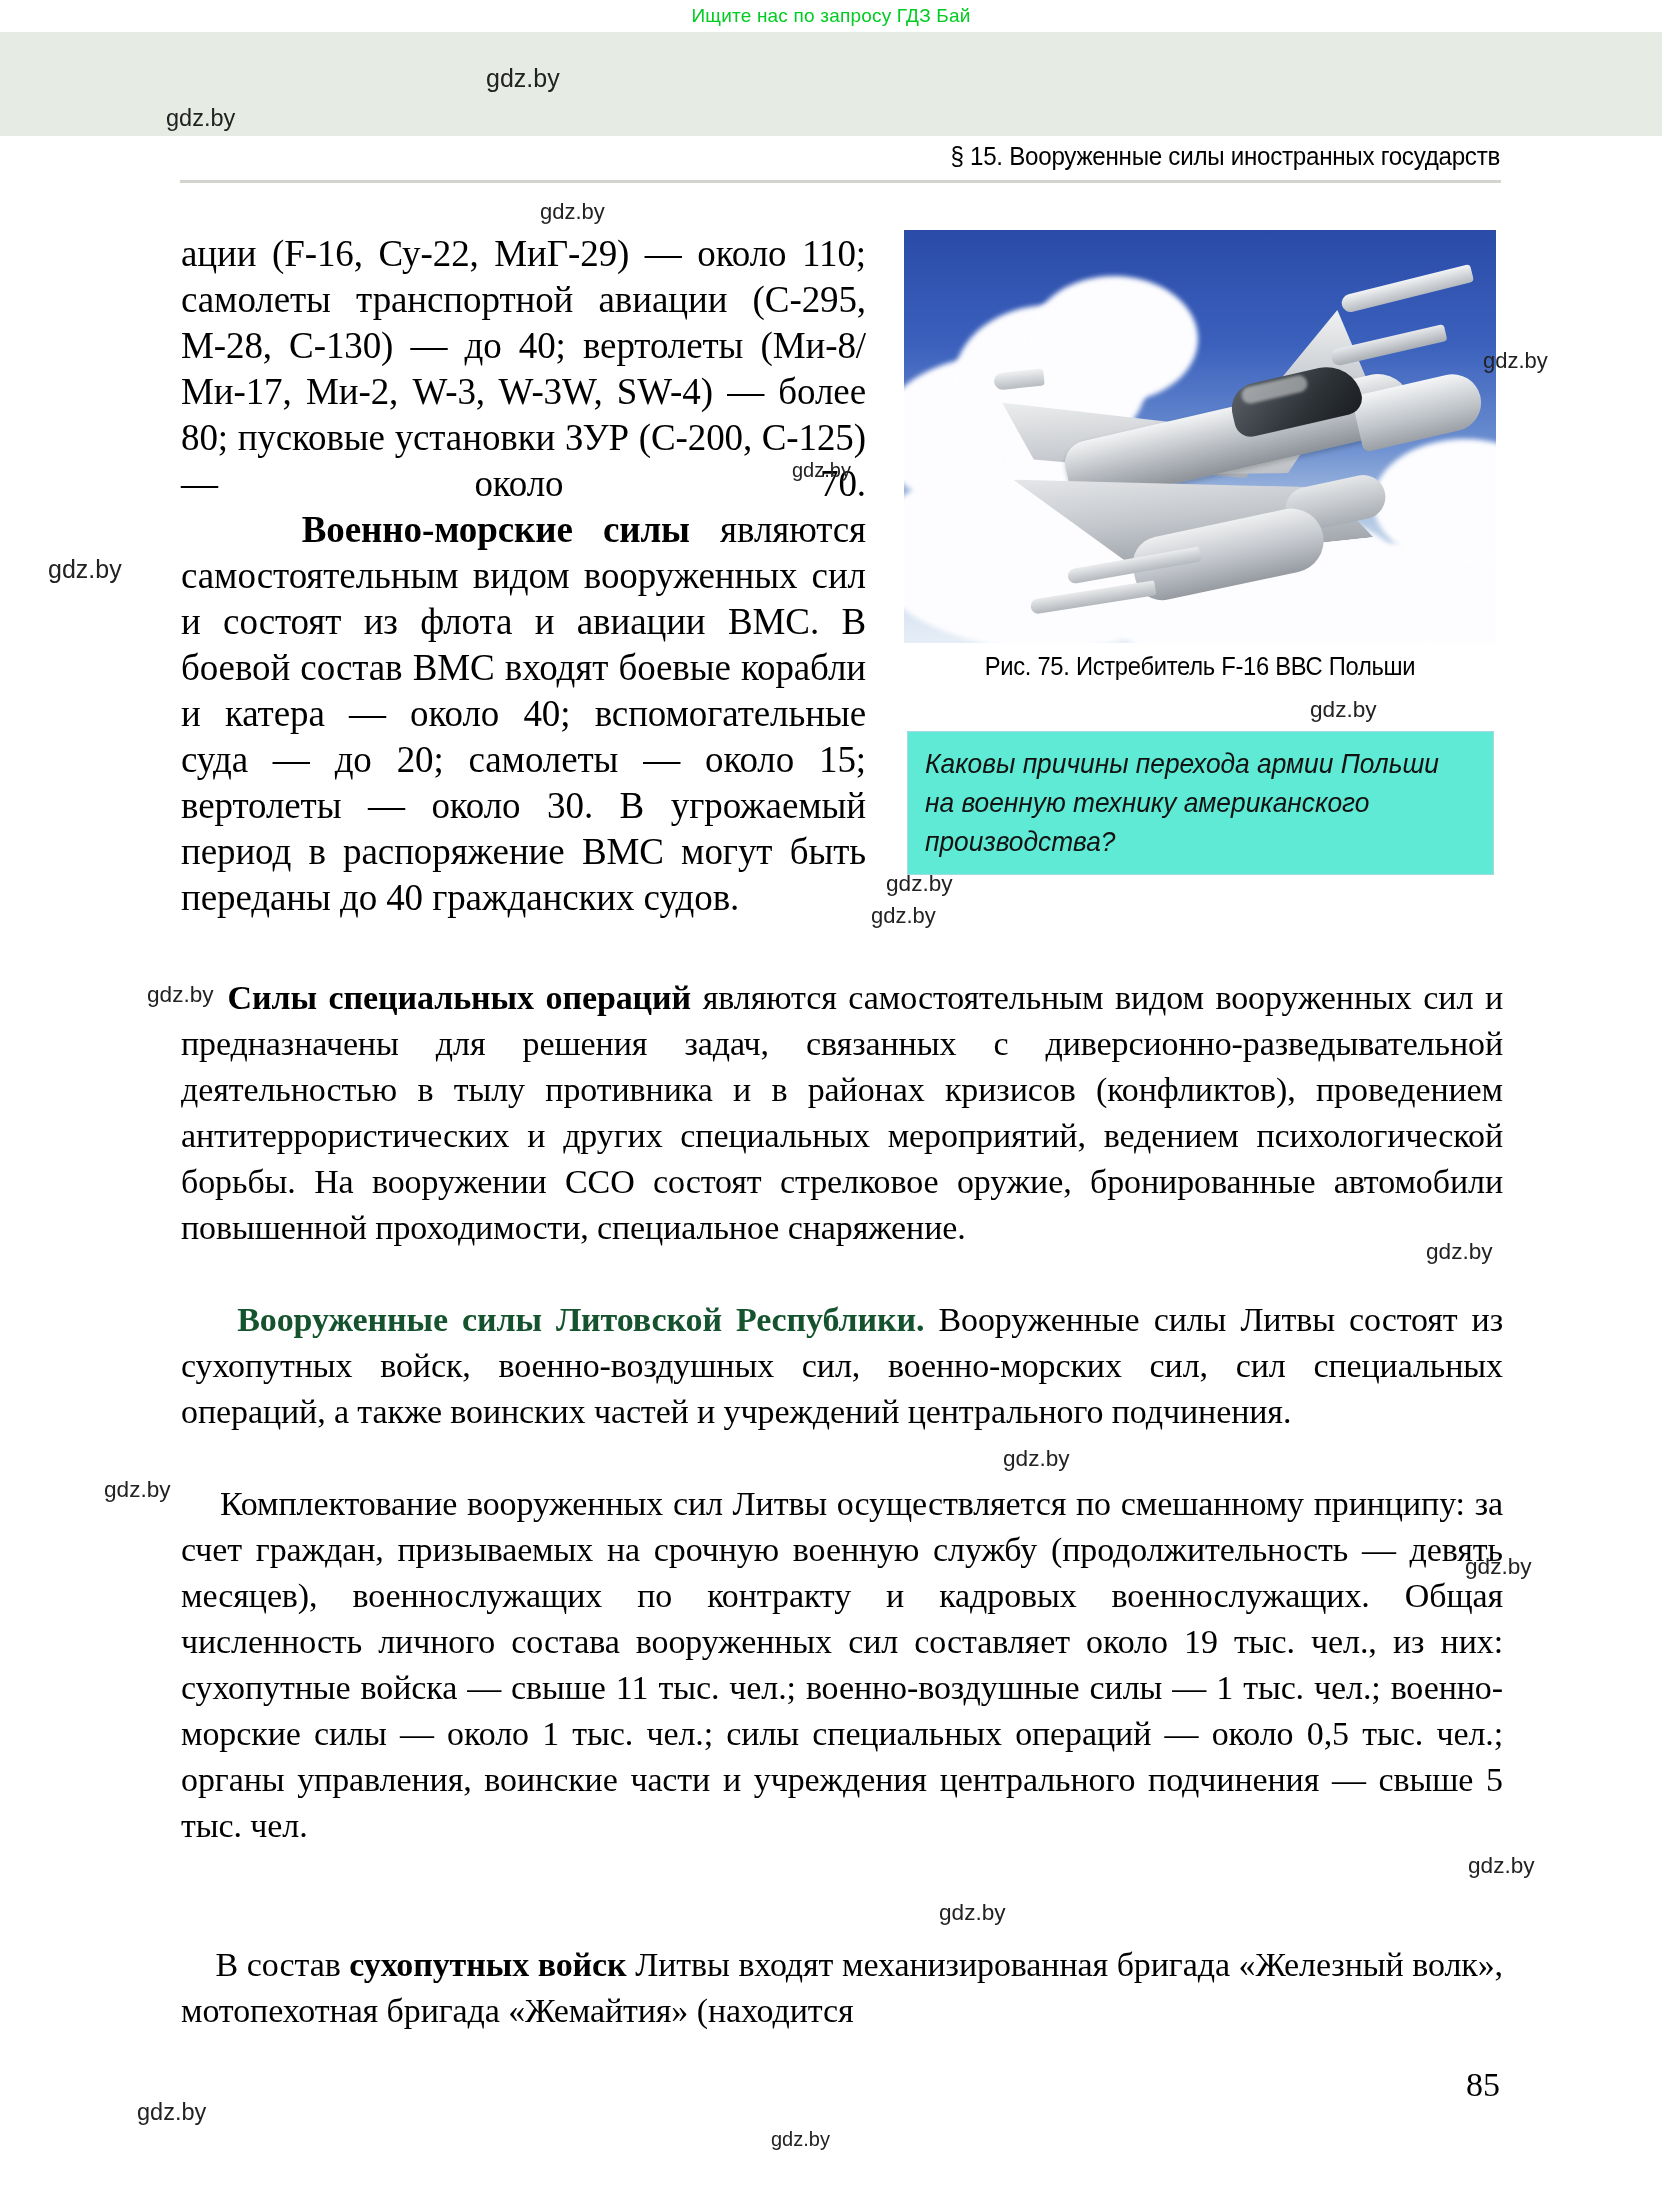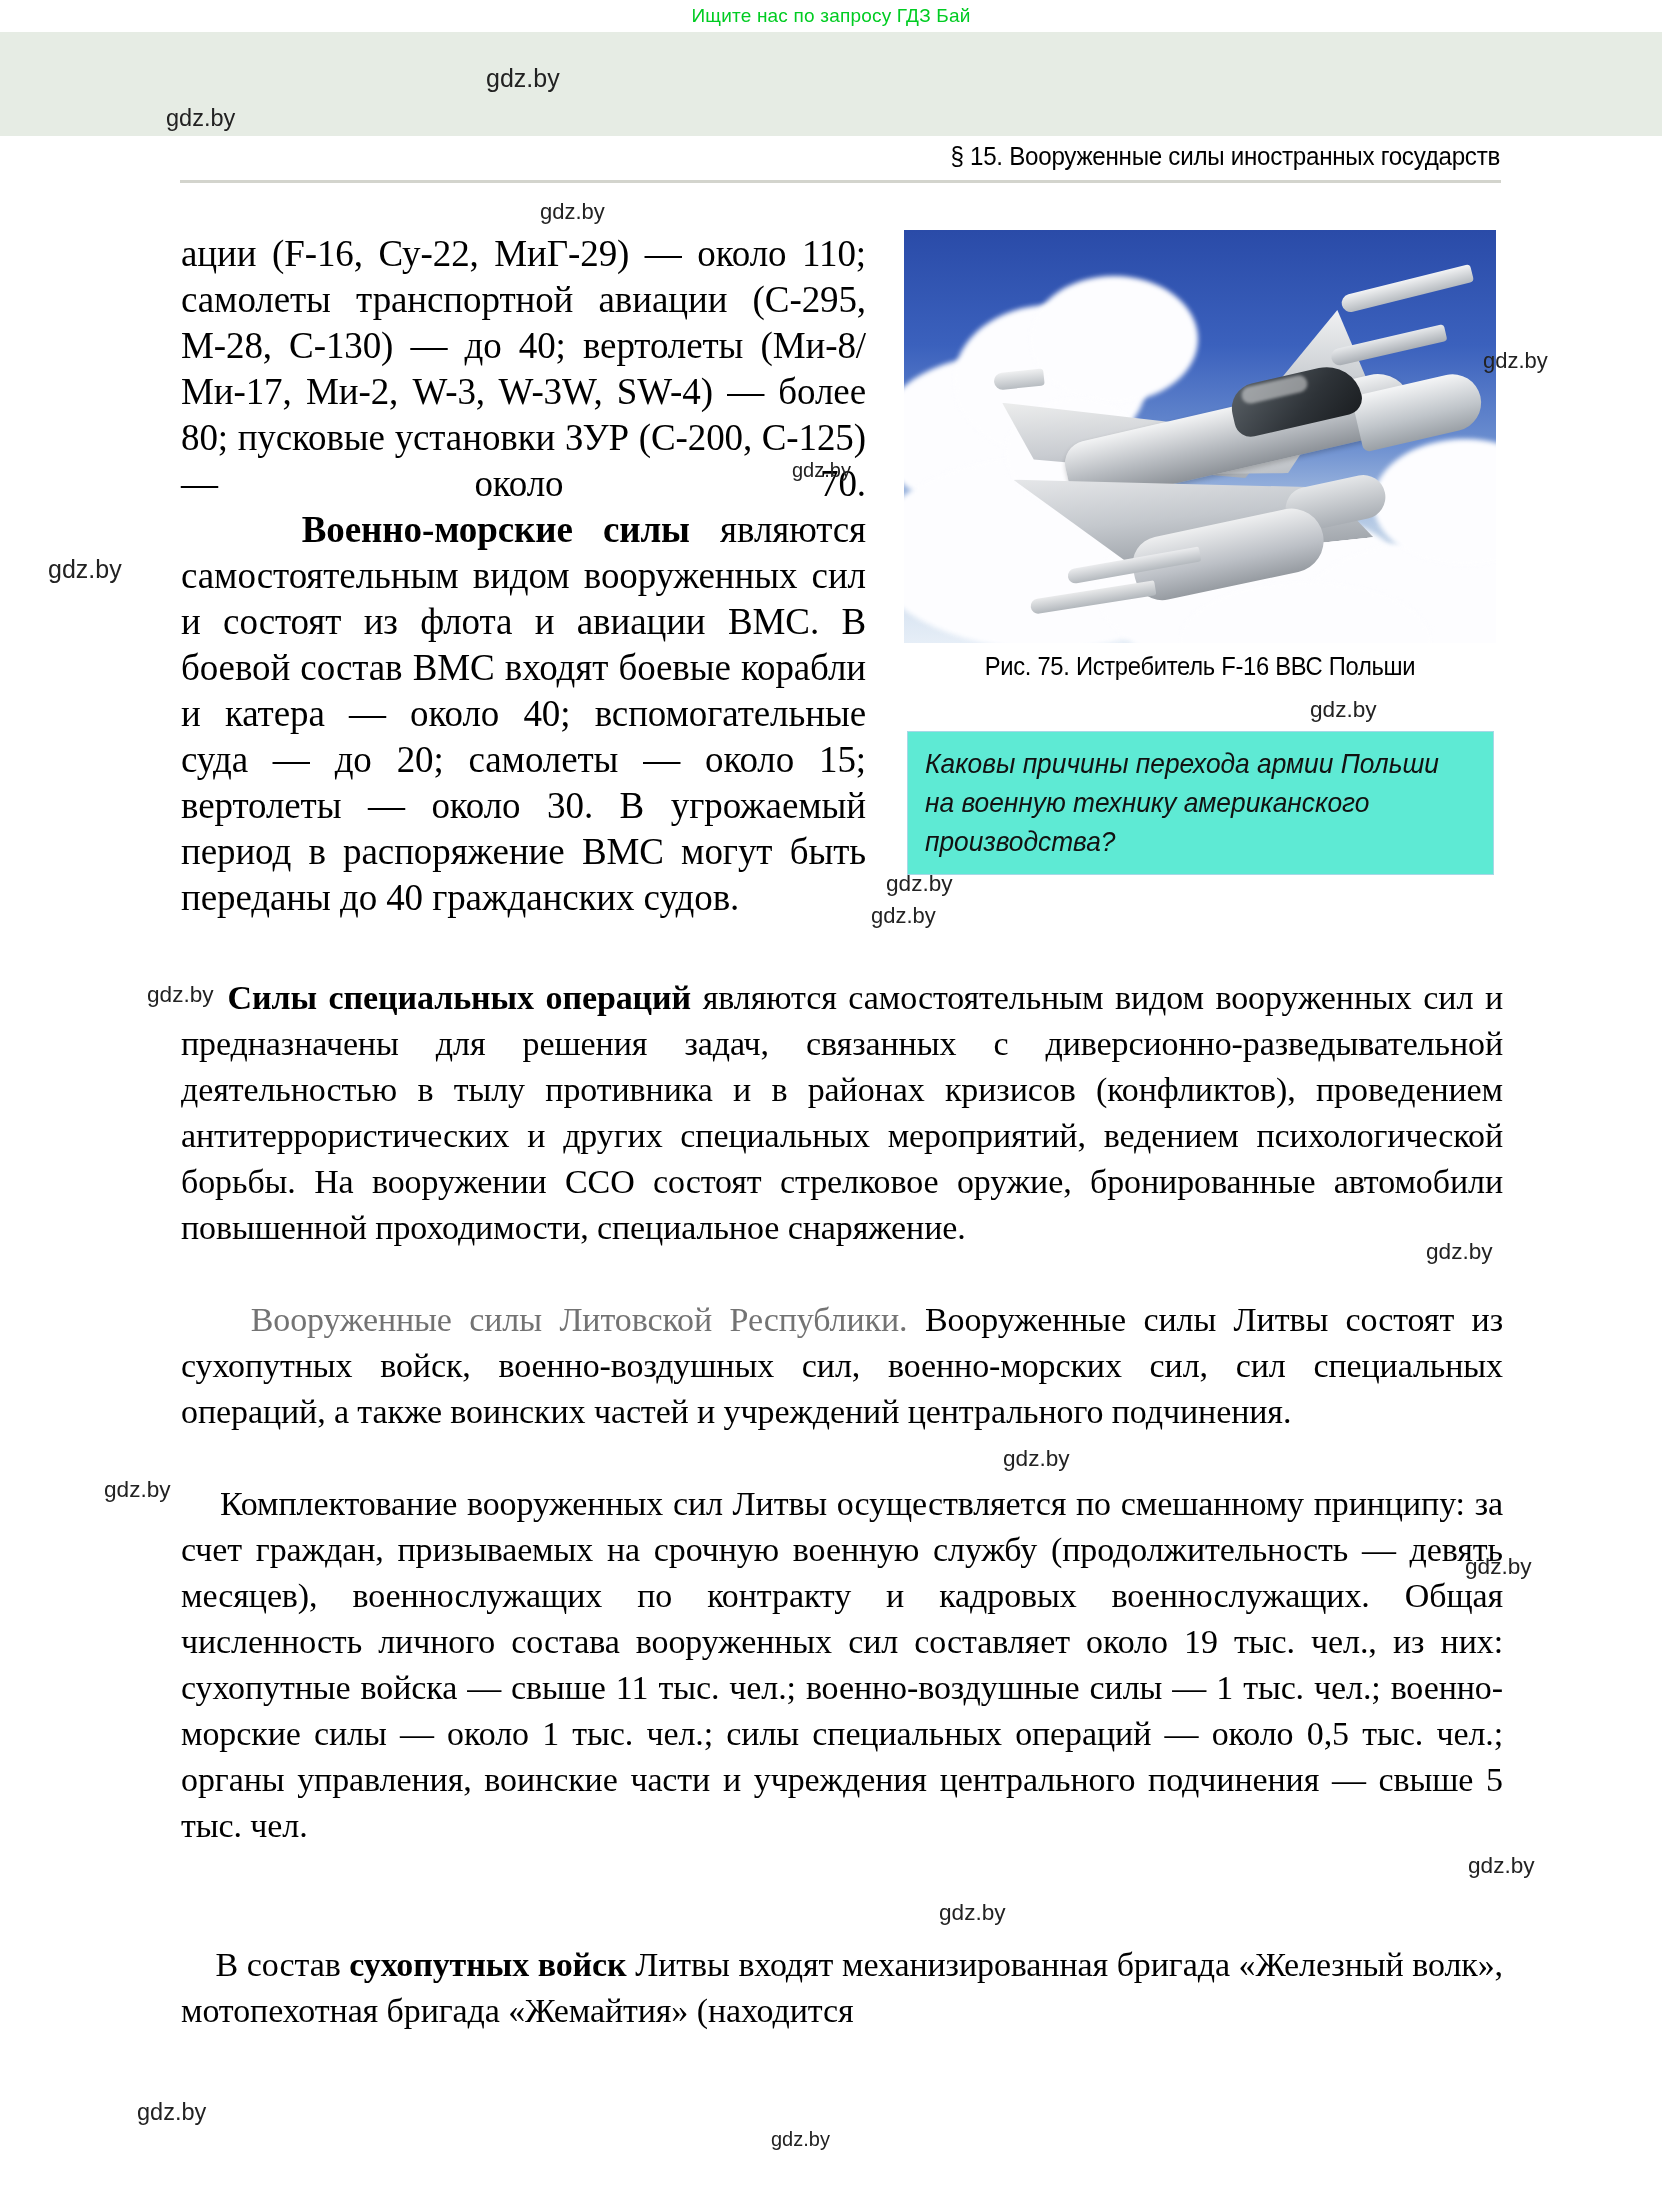--- a/index.html
+++ b/index.html
@@ -98,21 +98,21 @@
     font-size: 34px;
     line-height: 46px;
     text-align: justify;
     text-align-last: justify;
     color: #000000;
     letter-spacing: -0.1px;
   }
   .full-para.open { text-align-last: left; }
 
   b.run-in { font-weight: bold; }
-  span.red-run-in { color: #737373; font-weight: normal; }
+  span.red-run-in { color: #14532d; font-weight: bold; }
 
   
   .figure {
     position: absolute;
     top: 230px;
     left: 904px;
     width: 592px;
   }
   .figure-img {
     width: 592px;
@@ -377,20 +377,21 @@
   </div>
 
   <div class="full-para open" style="top:1481px;">
     &nbsp;&nbsp;&nbsp;&nbsp;<span>Комплектование вооруженных сил Литвы осуществляется по смешанному принципу: за счет граждан, призываемых на срочную военную службу (продолжительность — девять месяцев), военнослужащих по контракту и кадровых военнослужащих. Общая численность личного состава вооруженных сил составляет около 19 тыс. чел., из них: сухопутные войска — свыше 11 тыс. чел.; военно-воздушные силы — 1 тыс. чел.; военно-морские силы — около 1 тыс. чел.; силы специальных операций — около 0,5 тыс. чел.; органы управления, воинские части и учреждения центрального подчинения — свыше 5 тыс. чел.</span>
   </div>
 
   <div class="full-para open" style="top:1942px;">
     &nbsp;&nbsp;&nbsp;&nbsp;<span>В состав </span><b class="run-in">сухопутных войск</b><span> Литвы входят механизированная бригада «Железный волк», мотопехотная бригада «Жемайтия» (находится</span>
   </div>
 
+  <div class="page-number">85</div>
 
   <div id="wm-layer">
       <div class="wm" style="left: 486px; top: 64px; font-size: 25px;">gdz.by</div>
       <div class="wm" style="left: 166px; top: 105px; font-size: 23.5px;">gdz.by</div>
       <div class="wm" style="left: 540px; top: 199px; font-size: 22px;">gdz.by</div>
       <div class="wm" style="left: 792px; top: 459px; font-size: 20px;">gdz.by</div>
       <div class="wm" style="left: 48px; top: 555px; font-size: 25px;">gdz.by</div>
       <div class="wm" style="left: 1483px; top: 348px; font-size: 22px;">gdz.by</div>
       <div class="wm" style="left: 1310px; top: 697px; font-size: 22.6px;">gdz.by</div>
       <div class="wm" style="left: 886px; top: 871px; font-size: 22.6px;">gdz.by</div>

